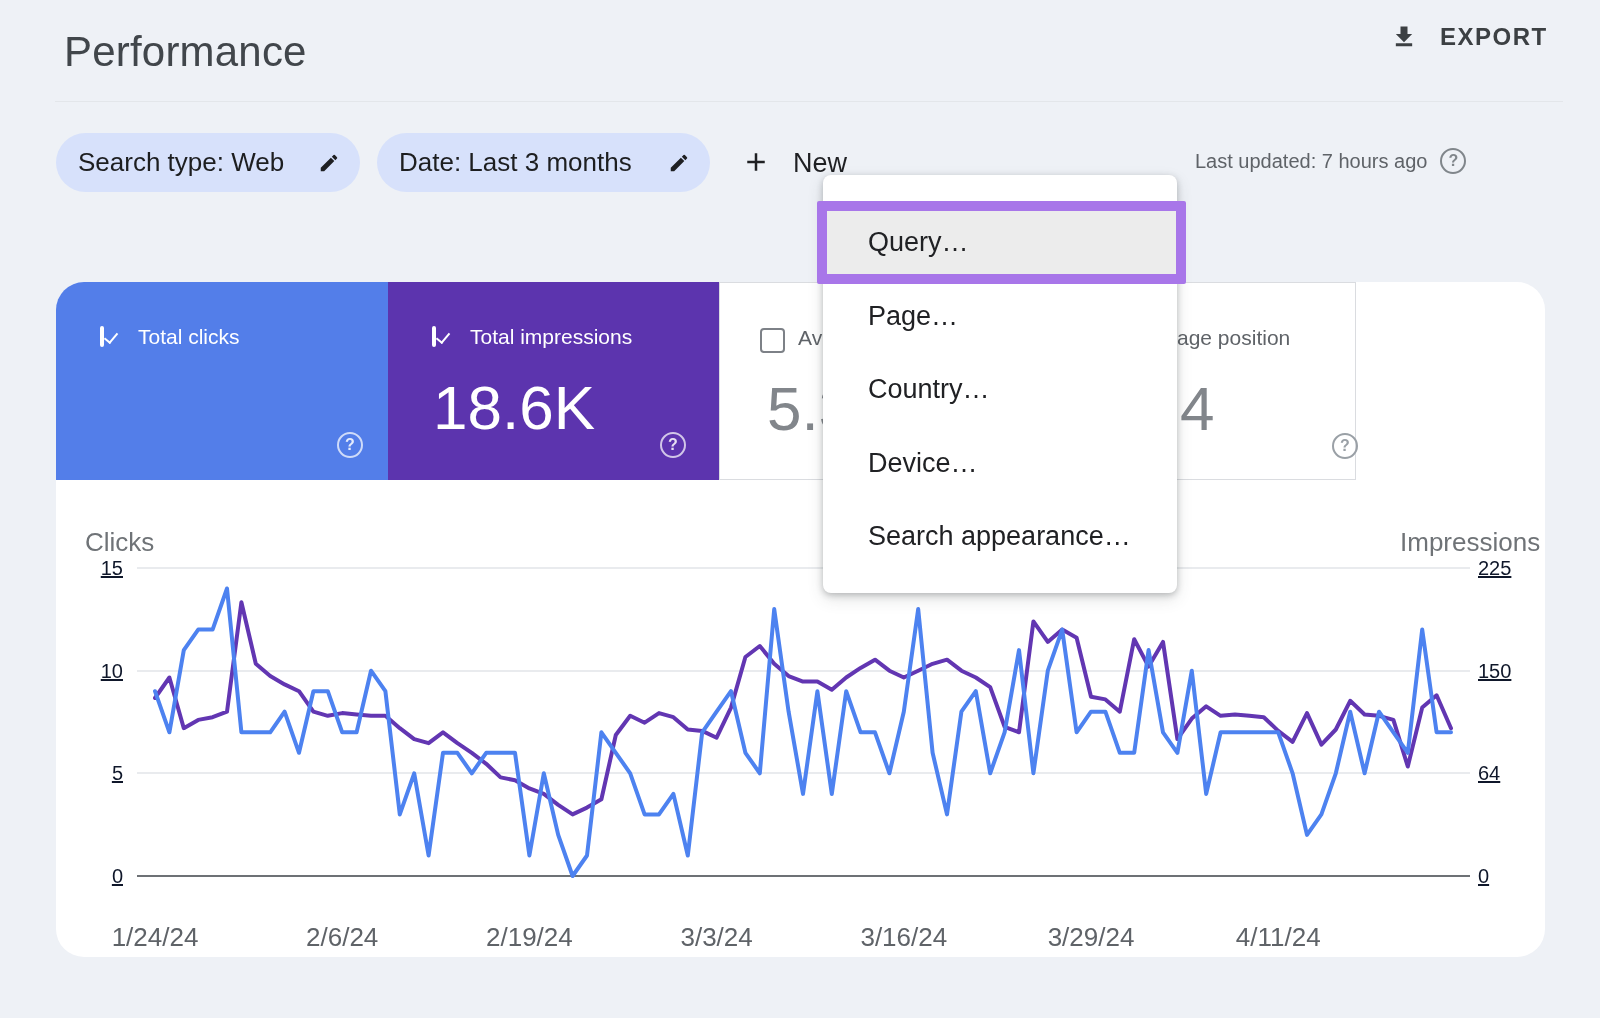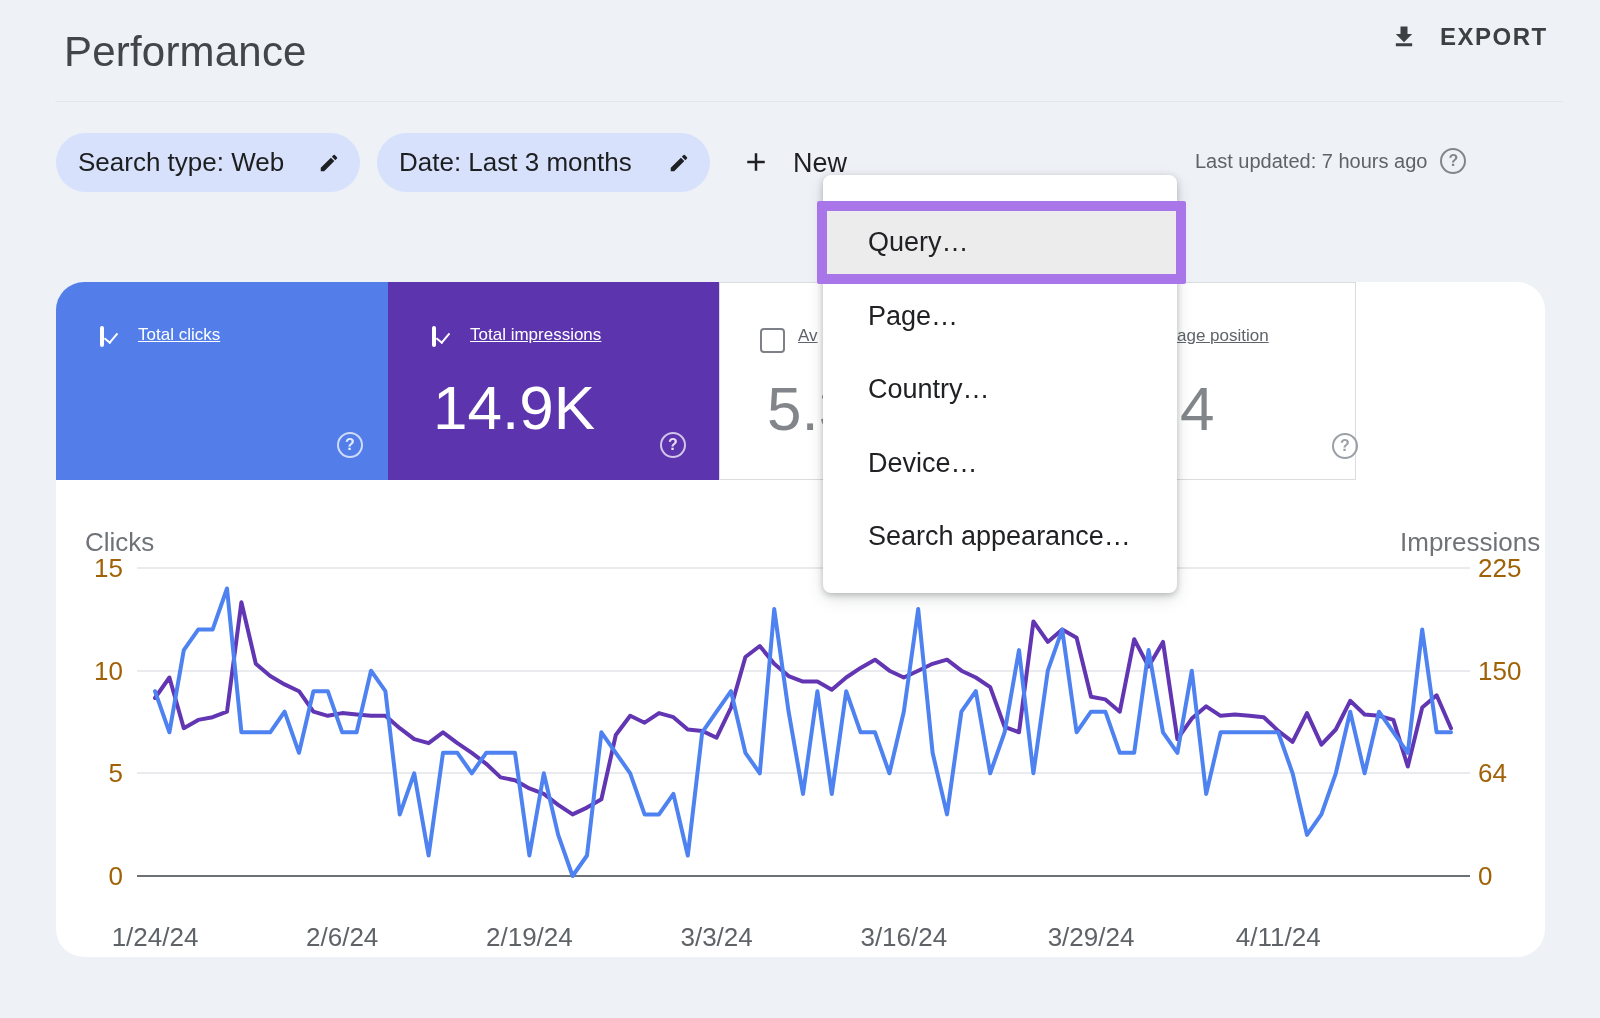--- a/index.html
+++ b/index.html
@@ -41,30 +41,30 @@
   .metric-card { top:282px; height:198px; cursor:pointer; }
   .card-clicks { left:56px; width:332px; background:#537ee9; border-top-left-radius:28px; }
   .card-impressions { left:388px; width:331px; background:#5c34ae; }
   .card-ctr { left:719px; width:319px; background:#fff; border:1px solid #dadce0; }
   .card-position { left:1038px; width:318px; background:#fff; border:1px solid #dadce0; }
   .cbox { width:25px; height:25px; border-radius:4px; }
   .cbox-checked { border:2.5px solid #ffffff; position:relative; }
   .cbox-checked .tick { position:absolute; left:5px; top:2px; width:8px; height:13px;
         border-right:2.5px solid #fff; border-bottom:2.5px solid #fff; transform:rotate(40deg); }
   .cbox-empty { border:2px solid #7d8187; background:#fff; }
-  .card-label { font-size:17px; color:#ffffff; white-space:nowrap;text-decoration:underline; }
+  .card-label { font-size:21px; color:#ffffff; white-space:nowrap; }
   .card-value { font-size:62px; color:#ffffff; white-space:nowrap; }
   .gray-label { color:#5f6368; }
   .gray-value { color:#82868b; }
   .card-help { border-color:rgba(255,255,255,.72); color:rgba(255,255,255,.85); cursor:pointer; }
   .card-help-gray { border-color:#9aa0a6; color:#9aa0a6; cursor:pointer; }
 
   
   .axis-title { font-size:26px; color:#6f7377; top:527px; }
-  .tick-label { position:absolute; font-size:26px; color:#a16207; line-height:26px; }
+  .tick-label { position:absolute; font-size:20px; color:#0f172a; line-height:26px;text-decoration:underline; }
   .date-label { position:absolute; top:902px; font-size:26px; color:#5f6368; transform:translateX(-50%); white-space:nowrap;margin-top:20px; }
   .gridline { position:absolute; left:137px; width:1333px; background:#e9ebee; height:2px; }
   .gridline-zero { background:#6d7175; height:2px; }
   #chart-svg { position:absolute; left:0; top:0; pointer-events:none; }
 
   
   .dropdown-menu { left:823px; top:175px; width:354px; height:418px; background:#fff; border-radius:8px;
        box-shadow:0 2px 6px rgba(60,64,67,.3), 0 6px 16px rgba(60,64,67,.15); z-index:20; }
   .menu-item { position:absolute; left:0; width:100%; height:63px; line-height:63px; padding-left:45px;
        font-size:27px; color:#202124; cursor:pointer; }
@@ -124,21 +124,21 @@
 
 <div class="abs metric-card card-clicks">
   <span class="abs cbox cbox-checked" style="left:44px; top:46px;"><span class="tick"></span></span>
   <span class="abs card-label" style="left:82px; top:43px;">Total clicks</span>
   <span class="abs help-ring card-help" style="left:281px; top:150px;">?</span>
 </div>
 
 <div class="abs metric-card card-impressions">
   <span class="abs cbox cbox-checked" style="left:44px; top:46px;"><span class="tick"></span></span>
   <span class="abs card-label" style="left:82px; top:43px;">Total impressions</span>
-  <span class="abs card-value" style="left:45px; top:90px;">14.9K</span>
+  <span class="abs card-value" style="left:45px; top:90px;">18.6K</span>
   <span class="abs help-ring card-help" style="left:272px; top:150px;">?</span>
 </div>
 
 <div class="abs metric-card card-ctr">
   <span class="abs cbox cbox-empty" style="left:40px; top:45px;"></span>
   <span class="abs card-label gray-label" style="left:78px; top:43px;">Av</span>
   <span class="abs card-value gray-value" style="left:47px; top:90px;">5.3</span>
 </div>
 
 <div class="abs metric-card card-position">

